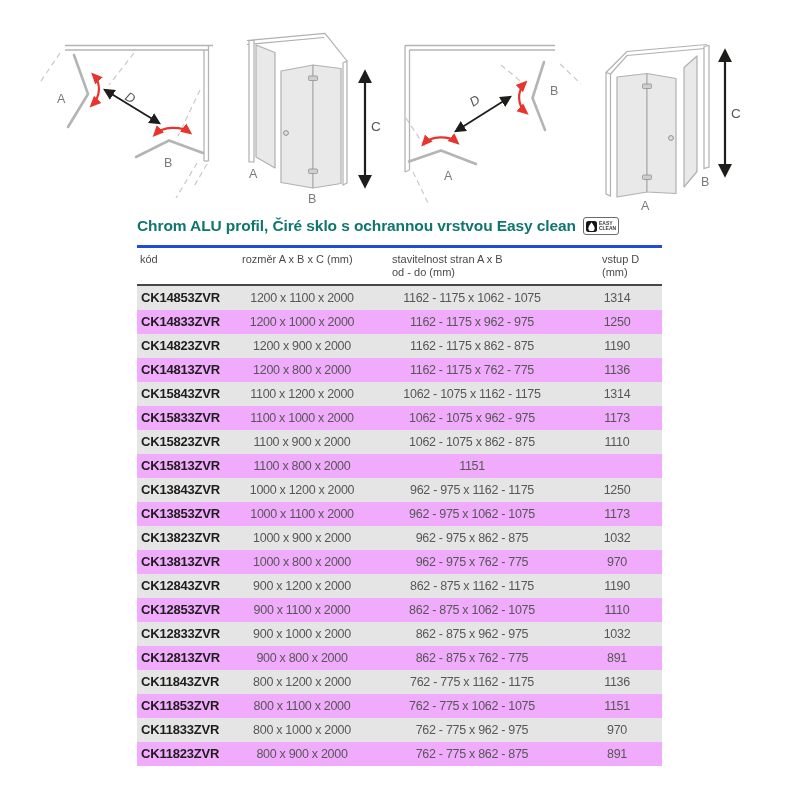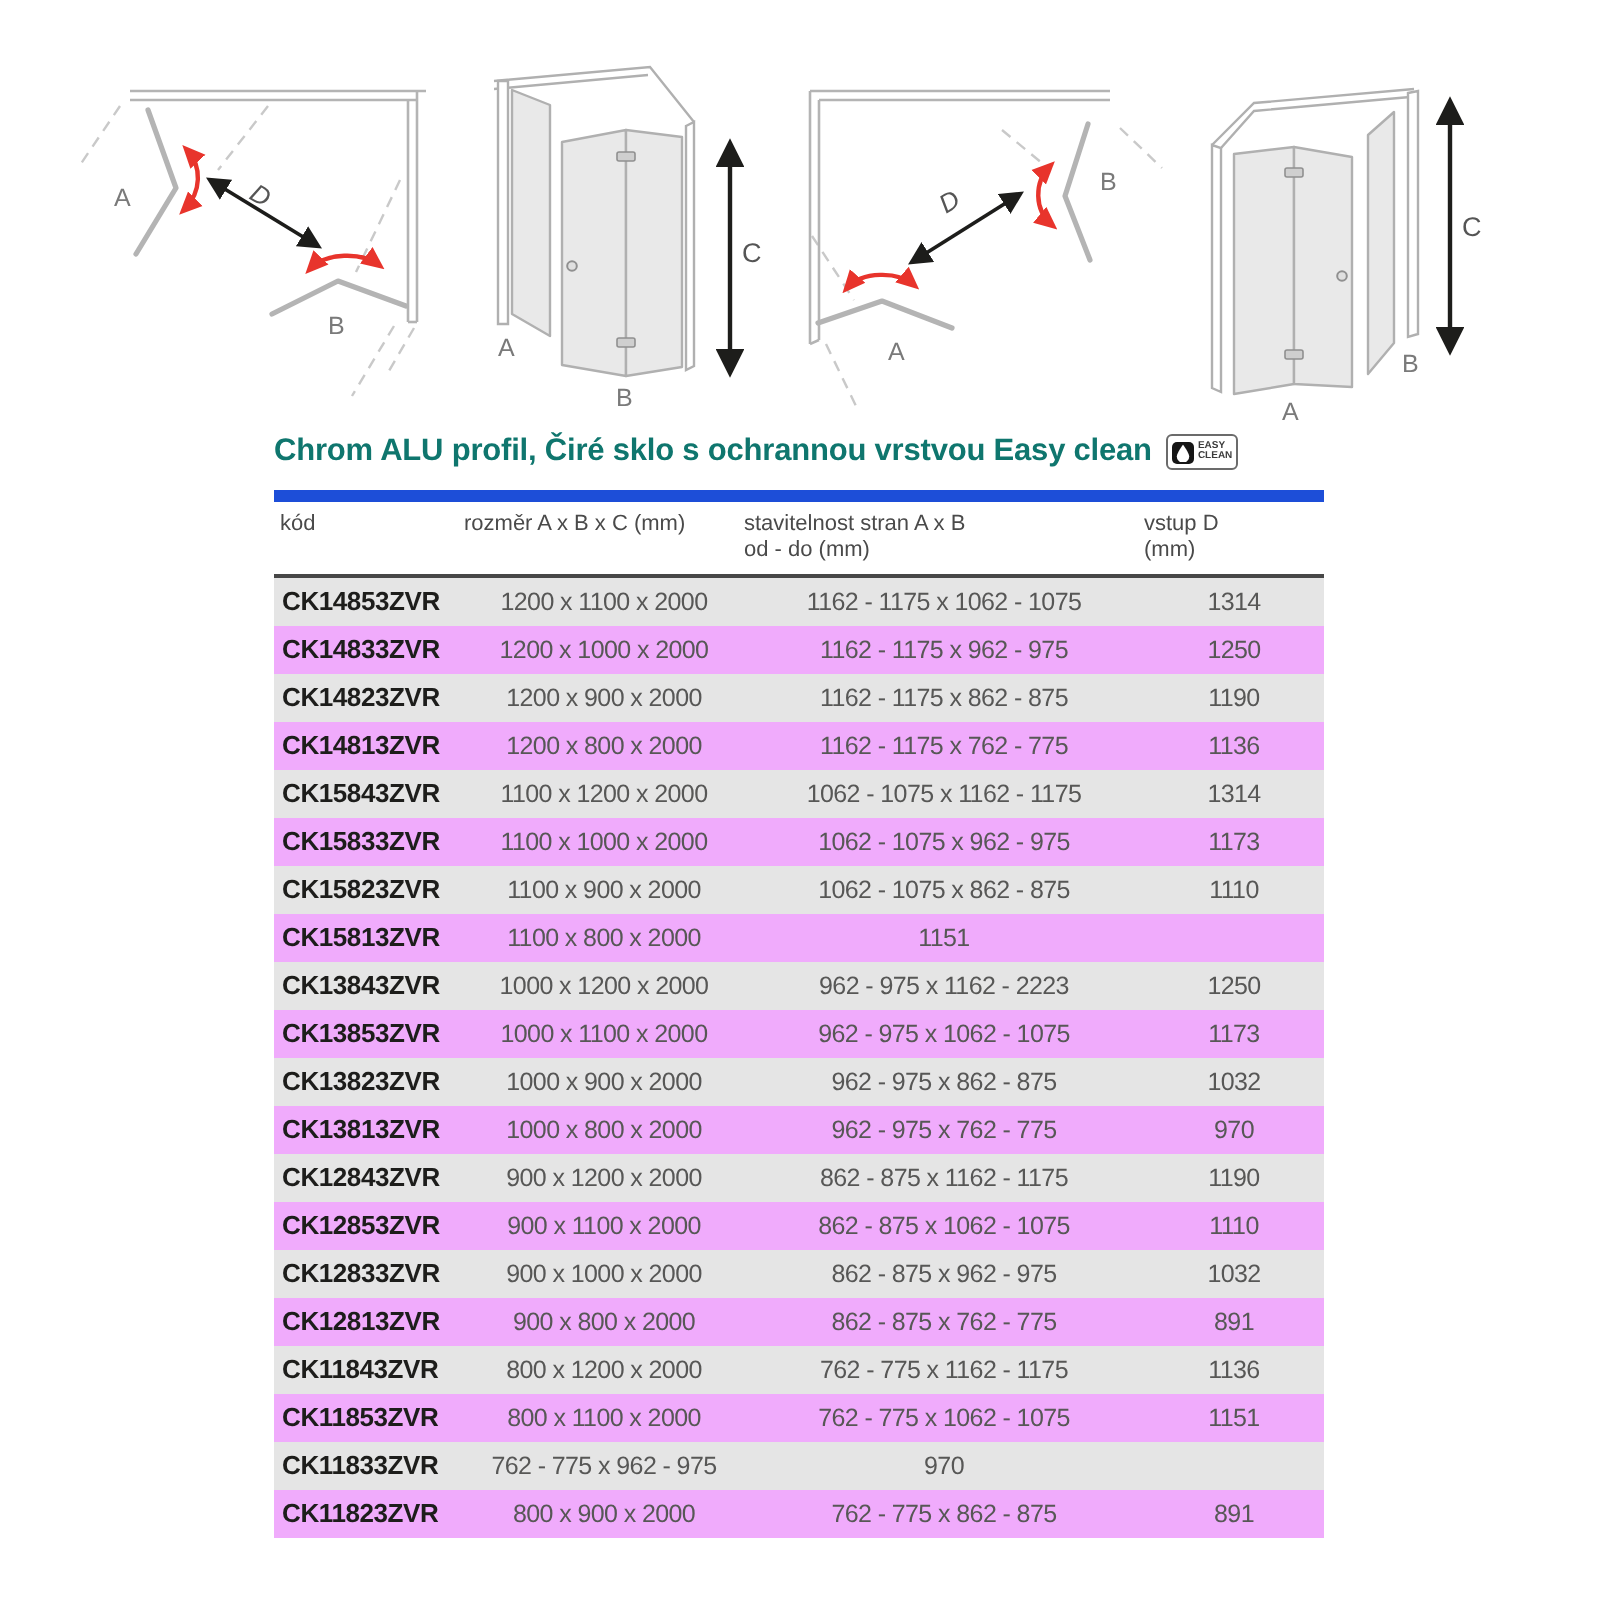--- a/index.html
+++ b/index.html
@@ -28,22 +28,22 @@
   .ec-square{
     width:11px;height:11px;background:#161616;border-radius:2.5px;
     display:flex;align-items:center;justify-content:center;flex:0 0 auto;
   }
   .ec-text{display:flex;flex-direction:column;justify-content:center;}
   .ec-text span{font-size:5px;line-height:5.5px;font-weight:bold;color:#3c3c3c;letter-spacing:0;}
 
   #spec-table{position:absolute;left:137px;top:245px;width:525px;}
   .thead{
     display:grid;grid-template-columns:95px 140px 200px 90px;
-    border-top:6px solid #1d4ed8;border-bottom:2px solid #474747;
-    padding:5px 0 4px 0;min-height:27px;box-sizing:content-box;
+    border-top:3px solid #1d4ed8;border-bottom:2px solid #474747;
+    padding:5px 0 4px 0;min-height:27px;box-sizing:content-box;gap:10px;
   }
   .th{font-size:11px;line-height:12.5px;color:#4a4a4a;}
   .th .l2:empty{display:none;}
   .th.c0{text-align:left;padding-left:3px;}
   .row{
     display:grid;grid-template-columns:95px 140px 200px 90px;
     height:24px;line-height:24px;background:#f0abfc;
   }
   .row.stripe{background:#e5e5e5;}
   .cell{
@@ -251,21 +251,21 @@
         <div class="cell c3">1110</div>
       </div>
       <div class="row">
         <div class="cell c0">CK15813ZVR</div>
         <div class="cell c1">1100 x 800 x 2000</div>
         <div class="cell c3">1151</div>
       </div>
       <div class="row stripe">
         <div class="cell c0">CK13843ZVR</div>
         <div class="cell c1">1000 x 1200 x 2000</div>
-        <div class="cell c2">962 - 975 x 1162 - 2223</div>
+        <div class="cell c2">962 - 975 x 1162 - 1175</div>
         <div class="cell c3">1250</div>
       </div>
       <div class="row">
         <div class="cell c0">CK13853ZVR</div>
         <div class="cell c1">1000 x 1100 x 2000</div>
         <div class="cell c2">962 - 975 x 1062 - 1075</div>
         <div class="cell c3">1173</div>
       </div>
       <div class="row stripe">
         <div class="cell c0">CK13823ZVR</div>
@@ -310,20 +310,21 @@
         <div class="cell c3">1136</div>
       </div>
       <div class="row">
         <div class="cell c0">CK11853ZVR</div>
         <div class="cell c1">800 x 1100 x 2000</div>
         <div class="cell c2">762 - 775 x 1062 - 1075</div>
         <div class="cell c3">1151</div>
       </div>
       <div class="row stripe">
         <div class="cell c0">CK11833ZVR</div>
+        <div class="cell c1">800 x 1000 x 2000</div>
         <div class="cell c2">762 - 775 x 962 - 975</div>
         <div class="cell c3">970</div>
       </div>
       <div class="row">
         <div class="cell c0">CK11823ZVR</div>
         <div class="cell c1">800 x 900 x 2000</div>
         <div class="cell c2">762 - 775 x 862 - 875</div>
         <div class="cell c3">891</div>
       </div>
     </div>

